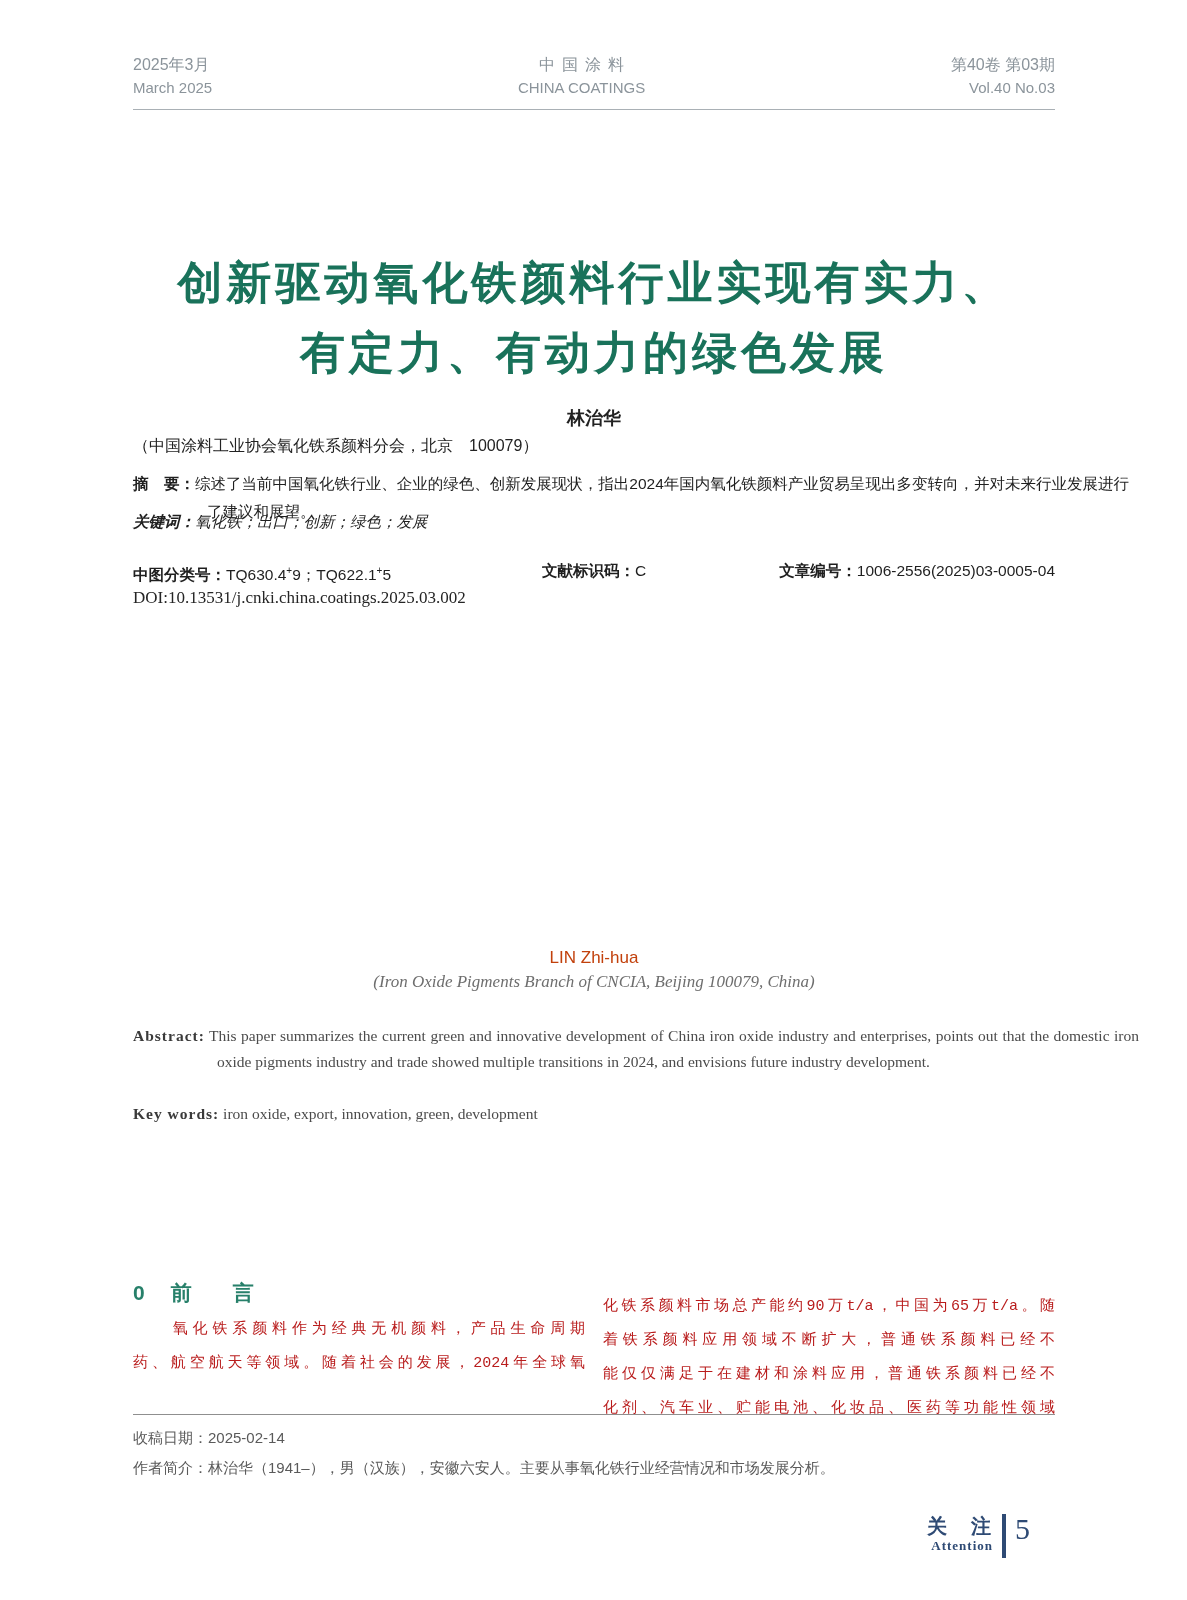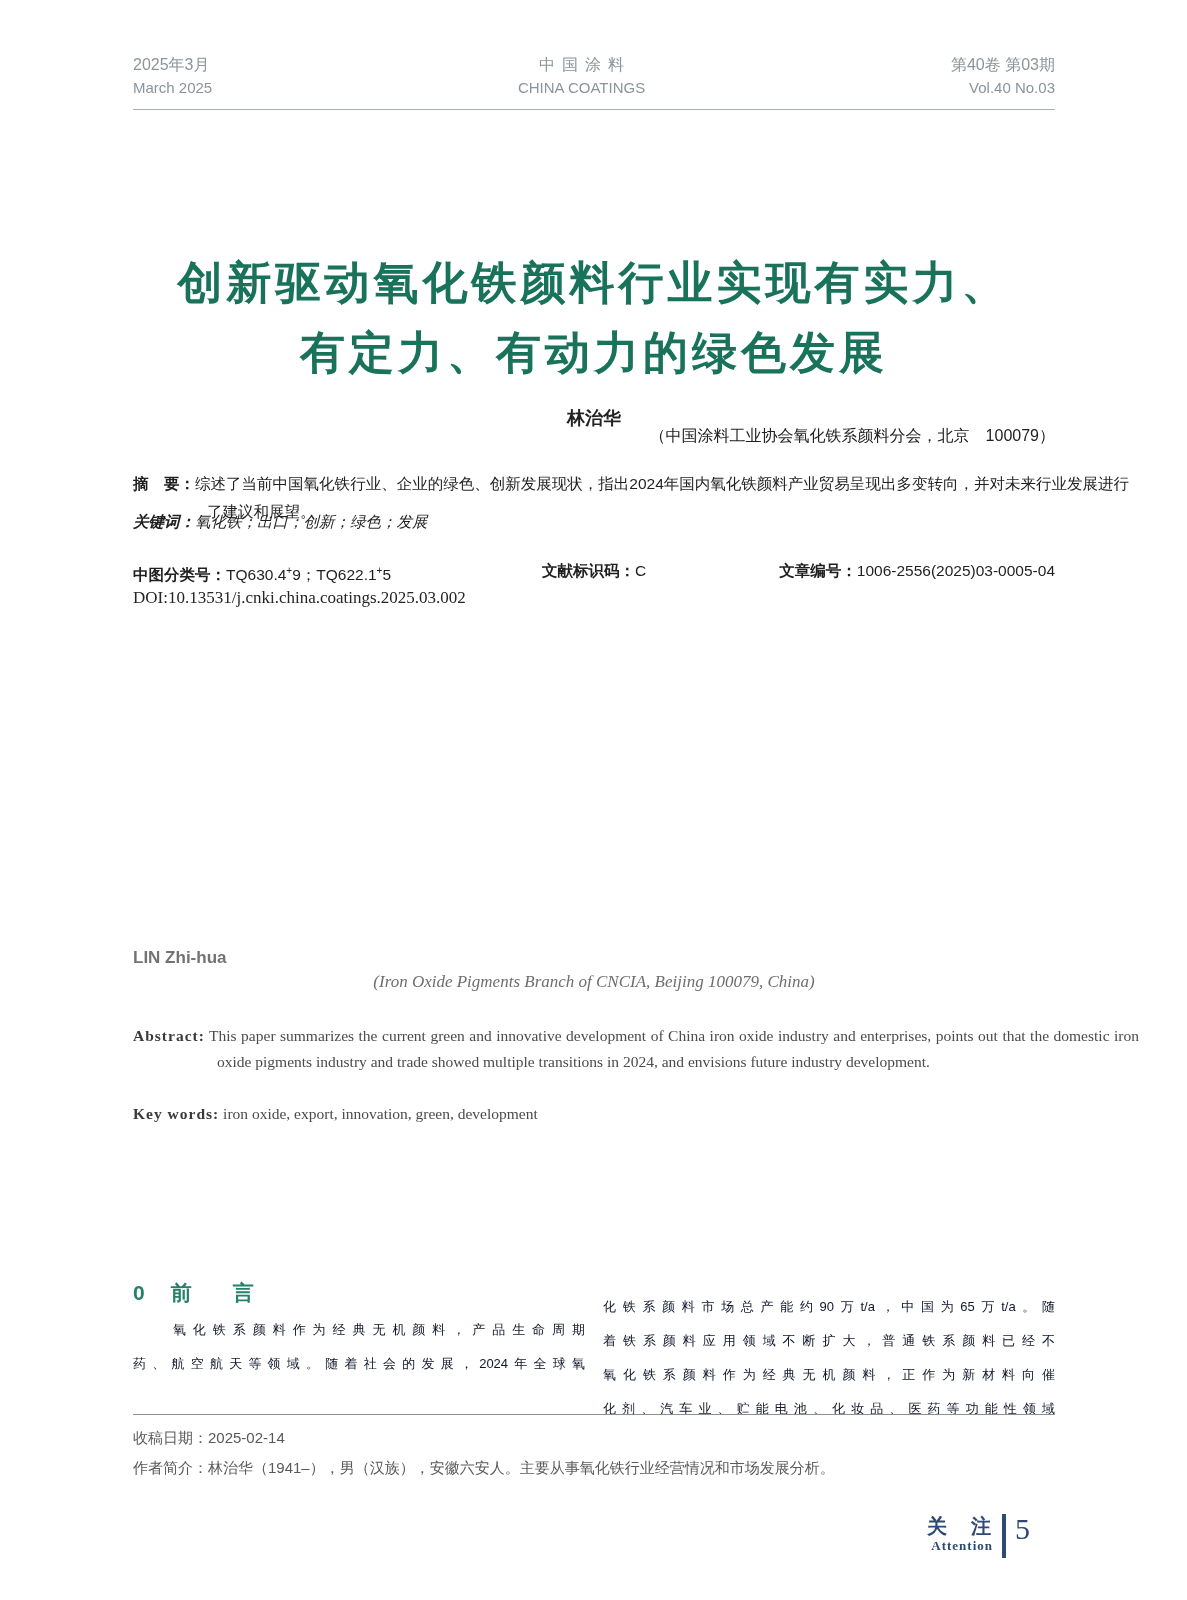--- a/index.html
+++ b/index.html
@@ -13,54 +13,54 @@
   .jheader .cn{font-size:16px;line-height:25px;}
   .jheader .en{font-size:15px;line-height:22px;}
   .h-center{text-align:center;}
   .h-center .cn{letter-spacing:7px;text-indent:7px;}
   .h-right{text-align:right;}
 
   
   .title-cn{top:248px;text-align:center;color:#19725a;font-weight:700;
             font-size:45px;line-height:70px;letter-spacing:4px;}
   .author-cn{top:406px;text-align:center;font-size:18px;font-weight:700;color:#222;}
-  .affil-cn{top:426px;text-align:right;font-size:16px;color:#222;}
+  .affil-cn{top:436px;text-align:left;font-size:16px;color:#222;}
 
   
   .meta-cn{font-size:15.5px;line-height:28px;color:#1f1f1f;}
   .abstract-cn{top:470px;padding-left:74px;text-indent:-74px;text-align:justify;}
   .lbl{font-weight:700;}
   .keywords-cn{top:508px;font-style:italic;}
   .clc-row{top:557px;height:26px;}
   .clc-row .seg{position:absolute;top:0;white-space:nowrap;}
   .seg-clc{left:0;}
   .seg-doc{left:409px;}
   .seg-no{right:0;}
   .clc-row sup{font-size:10px;}
   .doi{top:588px;font-family:"Liberation Serif","DejaVu Serif",serif;font-size:17px;color:#252525;}
 
   
   .title-en{top:836px;text-align:center;color:#19725a;font-weight:700;
             font-family:"Liberation Serif","DejaVu Serif",serif;font-size:32px;line-height:47px;}
-  .author-en{top:948px;text-align:left;font-size:17px;color:#737373;font-weight:bold;}
+  .author-en{top:948px;text-align:center;font-size:17px;color:#c2410c;}
   .affil-en{top:972px;text-align:center;font-family:"Liberation Serif","DejaVu Serif",serif;
             font-style:italic;font-size:17px;color:#6e6e6e;}
   .meta-en{font-family:"Liberation Serif","DejaVu Serif",serif;font-size:15.5px;line-height:26px;color:#4b4b4b;}
   .abstract-en{top:1023px;padding-left:84px;text-indent:-84px;text-align:justify;}
   .lbl-en{font-weight:700;letter-spacing:1px;color:#3a3a3a;}
   .keywords-en{top:1101px;}
 
   
   .intro{top:1276px;display:flex;gap:18px;}
   .col{width:452px;}
   .sec-head{color:#27806a;font-weight:700;font-size:21px;line-height:34px;margin-bottom:3px;}
   .sec-num{margin-right:26px;}
   .sec-title{letter-spacing:10px;}
-  .cline{font-family:Liberation Sans, sans-serif;font-size:13px;line-height:34px;
-         color:#0f172a;text-align:justify;text-align-last:justify;}
+  .cline{font-family:Liberation Mono, monospace;font-size:15px;line-height:34px;
+         color:#b91c1c;text-align:justify;text-align-last:justify;}
   .col-right{padding-top:14px;}
 
   
   .foot-divider{top:1414px;border-top:1px solid #8f8f8f;height:0;}
   .footnote{font-size:15px;line-height:24px;color:#5a5a5a;}
   .received{top:1426px;}
   .bio{top:1456px;}
 
   
   .pmarker{position:absolute;right:152px;top:1497px;display:flex;align-items:flex-start;margin-top:17px;}
@@ -137,21 +137,21 @@
     <div class="col col-left">
       <div class="sec-head">
         <span class="sec-num">0</span><span class="sec-title">前　言</span>
       </div>
       <div class="cline">　　氧化铁系颜料作为经典无机颜料，产品生命周期</div>
       <div class="cline">药、航空航天等领域。随着社会的发展，2024年全球氧</div>
     </div>
     <div class="col col-right">
       <div class="cline">化铁系颜料市场总产能约90万t/a，中国为65万t/a。随</div>
       <div class="cline">着铁系颜料应用领域不断扩大，普通铁系颜料已经不</div>
-      <div class="cline">氧化铁系颜料作为经典无机颜料，正作为新材料向催</div>
+      <div class="cline">能仅仅满足于在建材和涂料应用，普通铁系颜料已经不</div>
       <div class="cline">化剂、汽车业、贮能电池、化妆品、医药等功能性领域</div>
     </div>
   </div>
 
   <div class="abs foot-divider"></div>
   <div class="abs footnote received">
     <span>收稿日期：</span><span>2025-02-14</span>
   </div>
   <div class="abs footnote bio">
     <span>作者简介：</span><span>林治华（1941–），男（汉族），安徽六安人。主要从事氧化铁行业经营情况和市场发展分析。</span>

